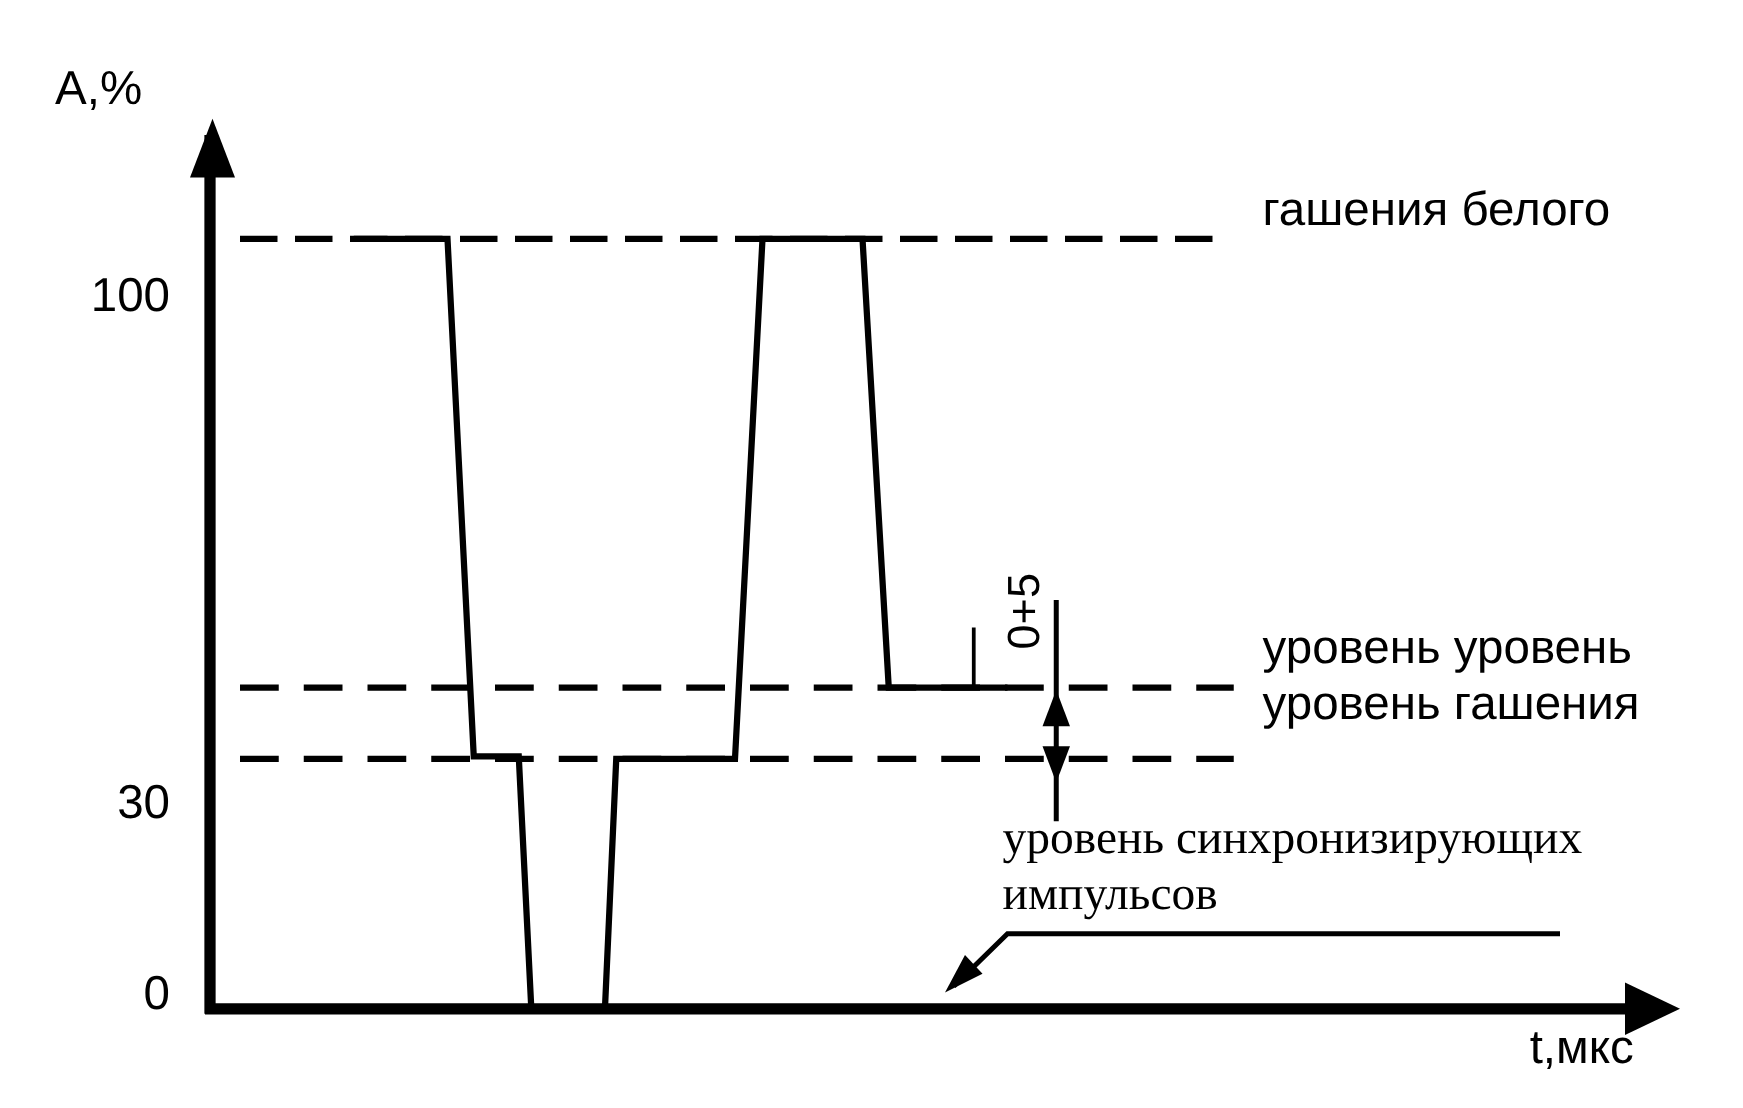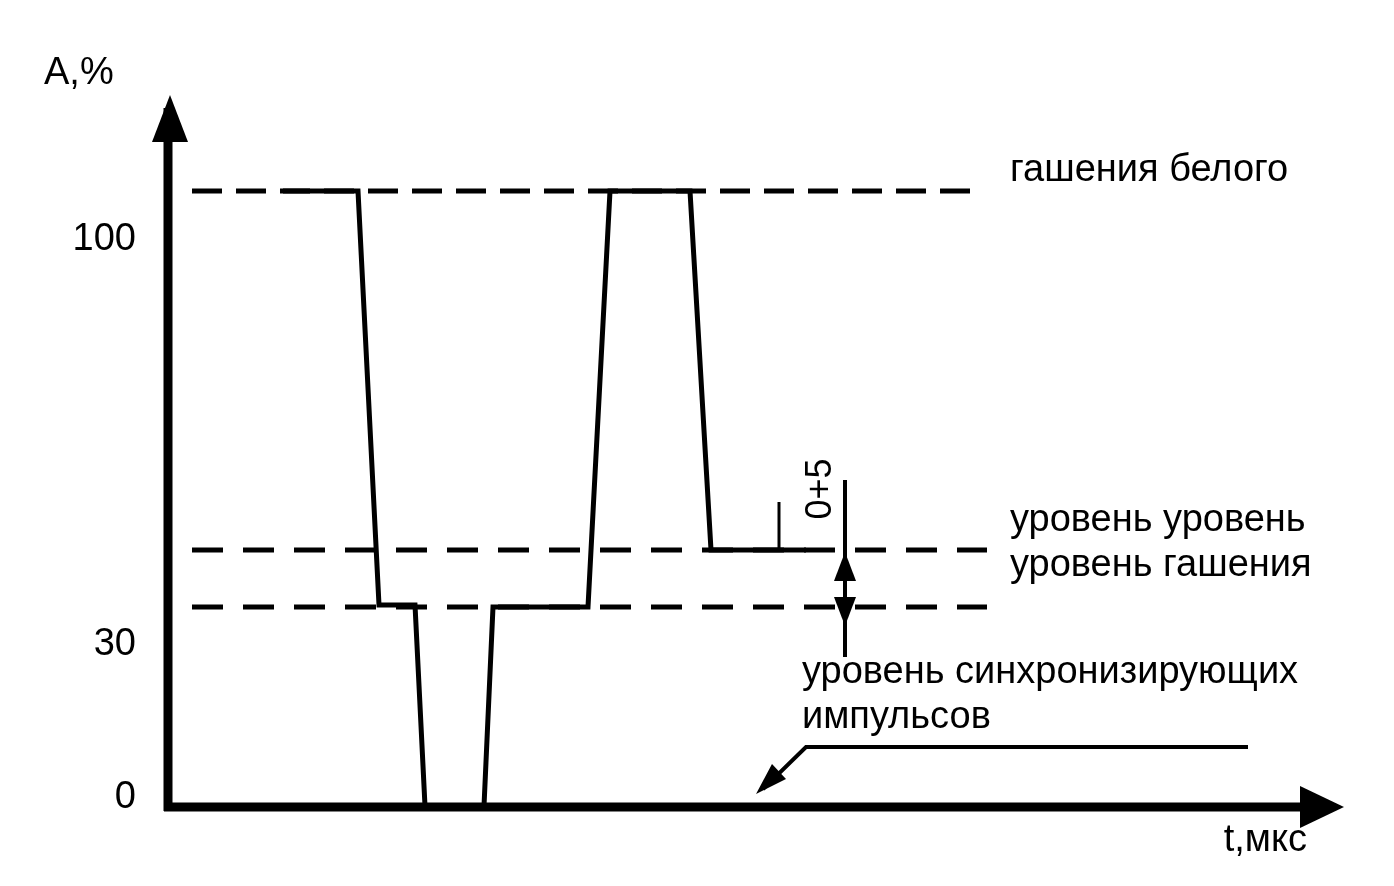--- a/index.html
+++ b/index.html
@@ -8,21 +8,21 @@
   .stage svg{position:absolute;left:0;top:0;width:1394px;height:886px;}
   .txt{position:absolute;font-size:38px;line-height:38px;white-space:nowrap;color:#000;}
   .y-title{left:44px;top:52px;}
   .tick{left:52px;width:84px;text-align:right;}
   .t100{top:171px;margin-top:47px;}
   .t30{top:601px;margin-top:22px;}
   .t0{top:776px;}
   .lbl-white{left:1010px;top:149px;}
   .lbl-black{left:1010px;top:499px;}
   .lbl-blank{left:1010px;top:544px;}
-  .lbl-sync{left:802px;top:648px;line-height:45px;}
+  .lbl-sync{left:802px;top:648px;line-height:45px;font-family:Liberation Serif, serif;}
   .x-title{left:1140px;top:819px;width:167px;text-align:right;font-weight:normal;}
   .tol{left:819px;top:489px;font-size:36px;line-height:36px;
        transform:translate(-50%,-50%) rotate(-90deg);}
 </style>
 </head>
 <body>
 
 <div class="stage">
   <svg id="diagram" viewBox="0 0 1394 886">
       <line x1="192" y1="191" x2="975" y2="191" stroke="#000000" stroke-width="5" stroke-dasharray="30 14"></line>

